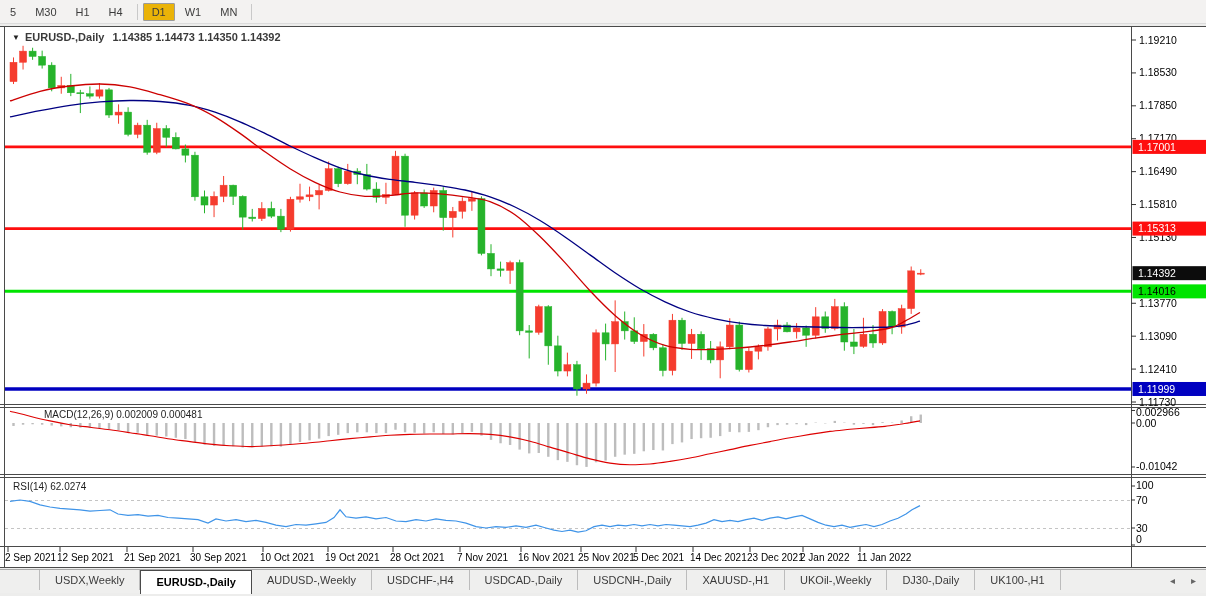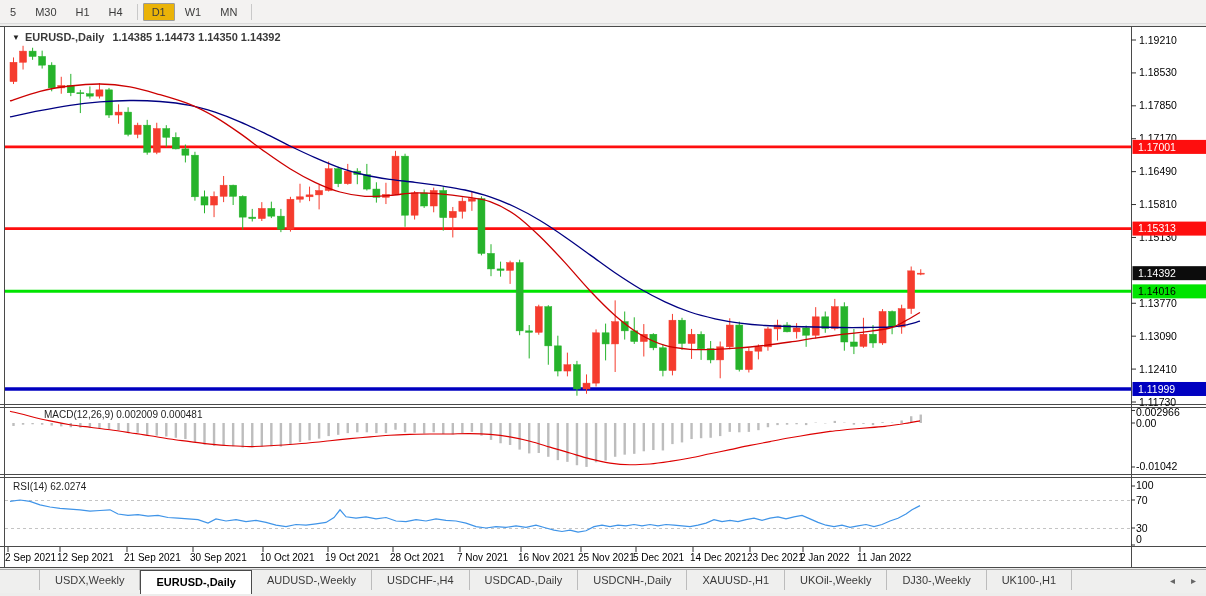--- a/index.html
+++ b/index.html
@@ -471,19 +471,19 @@
 
 <div class="tabbar" id="tabbar">
     <div class="tab">USDX,Weekly</div>
     <div class="tab active">EURUSD-,Daily</div>
     <div class="tab">AUDUSD-,Weekly</div>
     <div class="tab">USDCHF-,H4</div>
     <div class="tab">USDCAD-,Daily</div>
     <div class="tab">USDCNH-,Daily</div>
     <div class="tab">XAUUSD-,H1</div>
     <div class="tab">UKOil-,Weekly</div>
-    <div class="tab">DJ30-,Weekly</div>
+    <div class="tab">DJ30-,Daily</div>
     <div class="tab">UK100-,H1</div>
   </div>
 <div class="tab-arrows">
   <span>◂</span>
   <span>▸</span>
 </div>
 
 </body></html>

